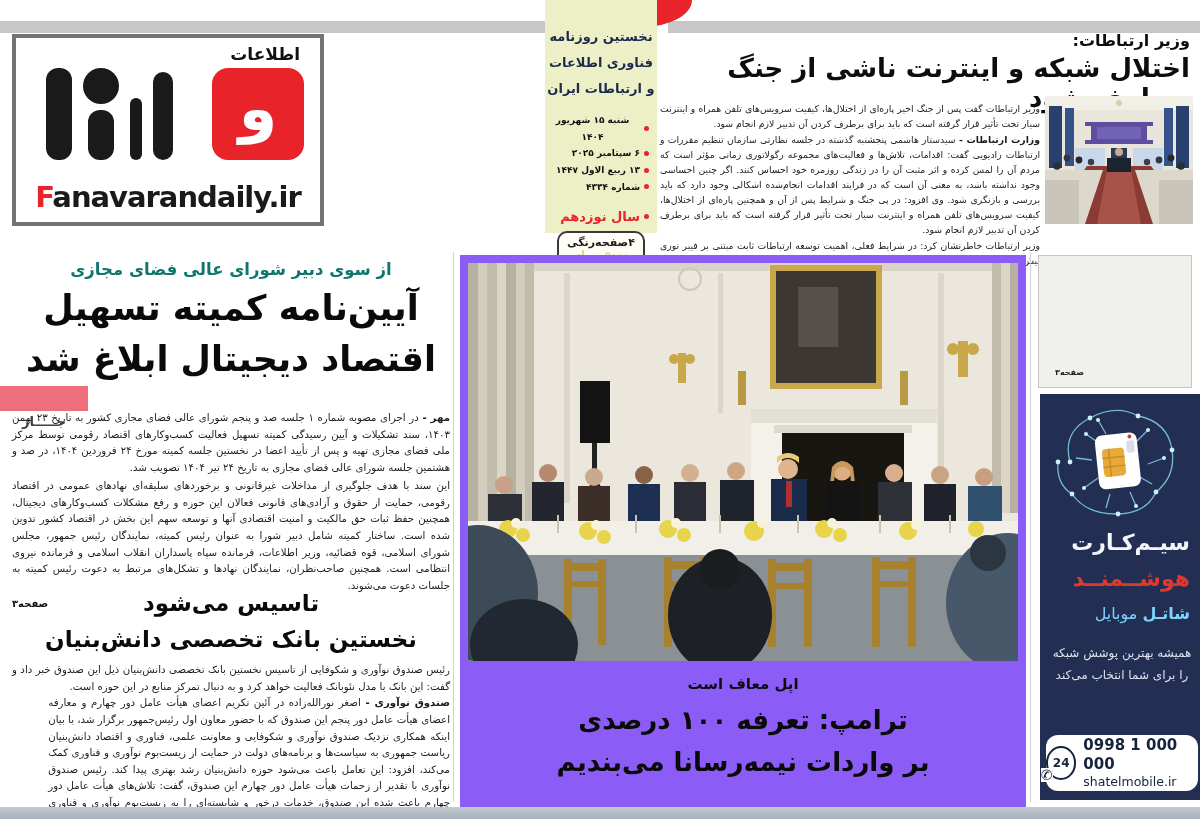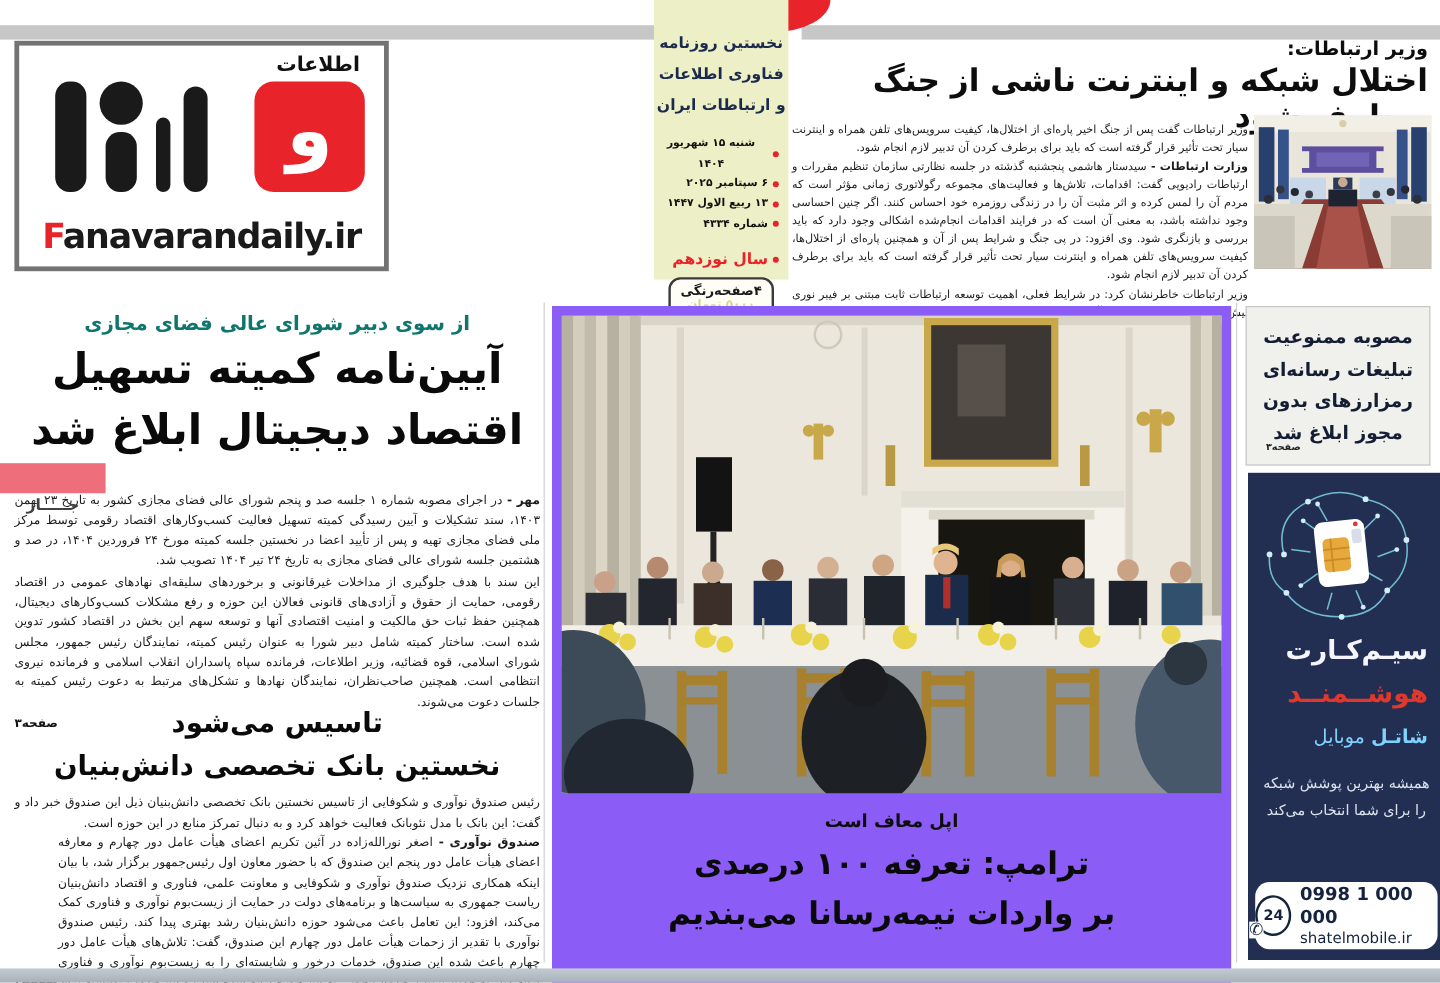--- a/index.html
+++ b/index.html
@@ -393,21 +393,20 @@
   </svg>
   <div class="tf-kicker">اپل معاف است</div>
   <div class="tf-h">
     <div>ترامپ: تعرفه ۱۰۰ درصدی</div>
     <div>بر واردات نیمه‌رسانا می‌بندیم</div>
   </div>
   <div class="tf-pref">صفحه۴</div>
 </div>
 
 <div class="crypto-box">
-  <div class="txt">مصوبه ممنوعیت تبلیغات رسانه‌ای رمزارزهای بدون مجوز ابلاغ شد</div>
   <div class="pr">صفحه۳</div>
 </div>
 
 <div class="ad-box">
   <svg class="ad-graphic" viewBox="0 0 154 132">
     <g stroke="#7fd4e8" stroke-width="1.3" fill="none" opacity="0.85">
       <path d="M30 66 q-8 -30 20 -44 q26 -14 48 -2"></path>
       <path d="M98 20 q30 6 34 34 q4 26 -16 42"></path>
       <path d="M116 96 q-10 22 -40 22 q-30 0 -44 -20"></path>
       <path d="M32 98 q-16 -10 -14 -32"></path>

